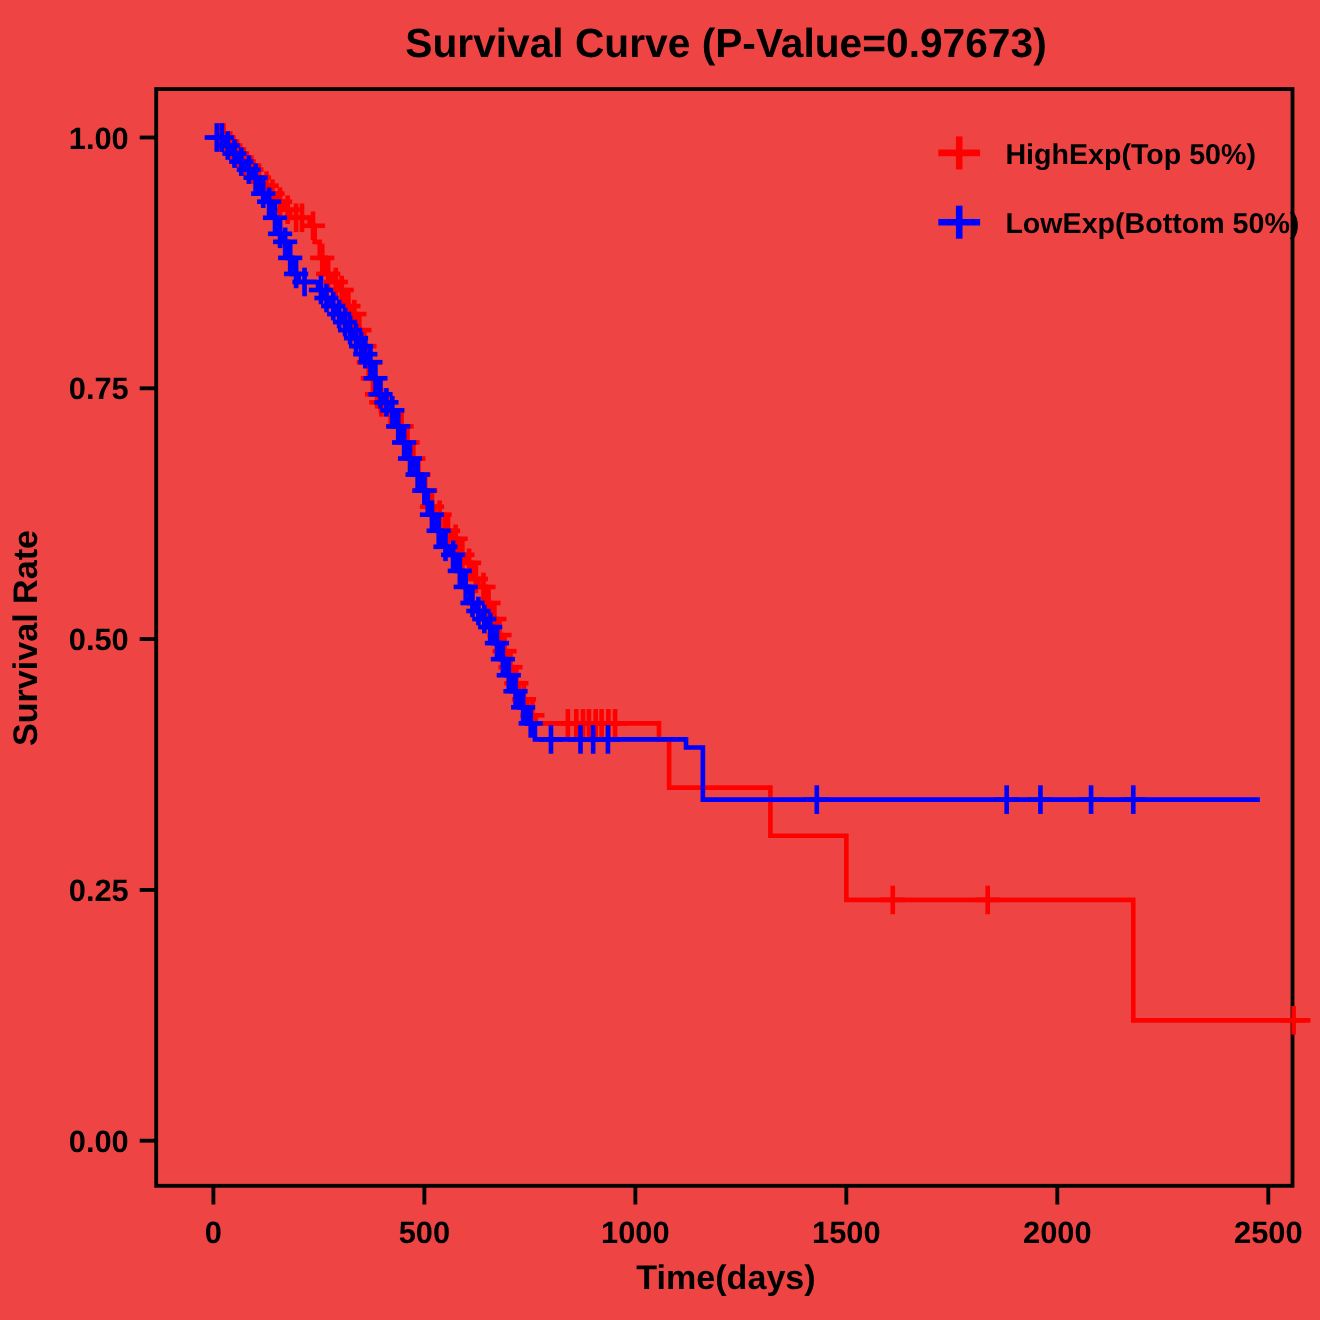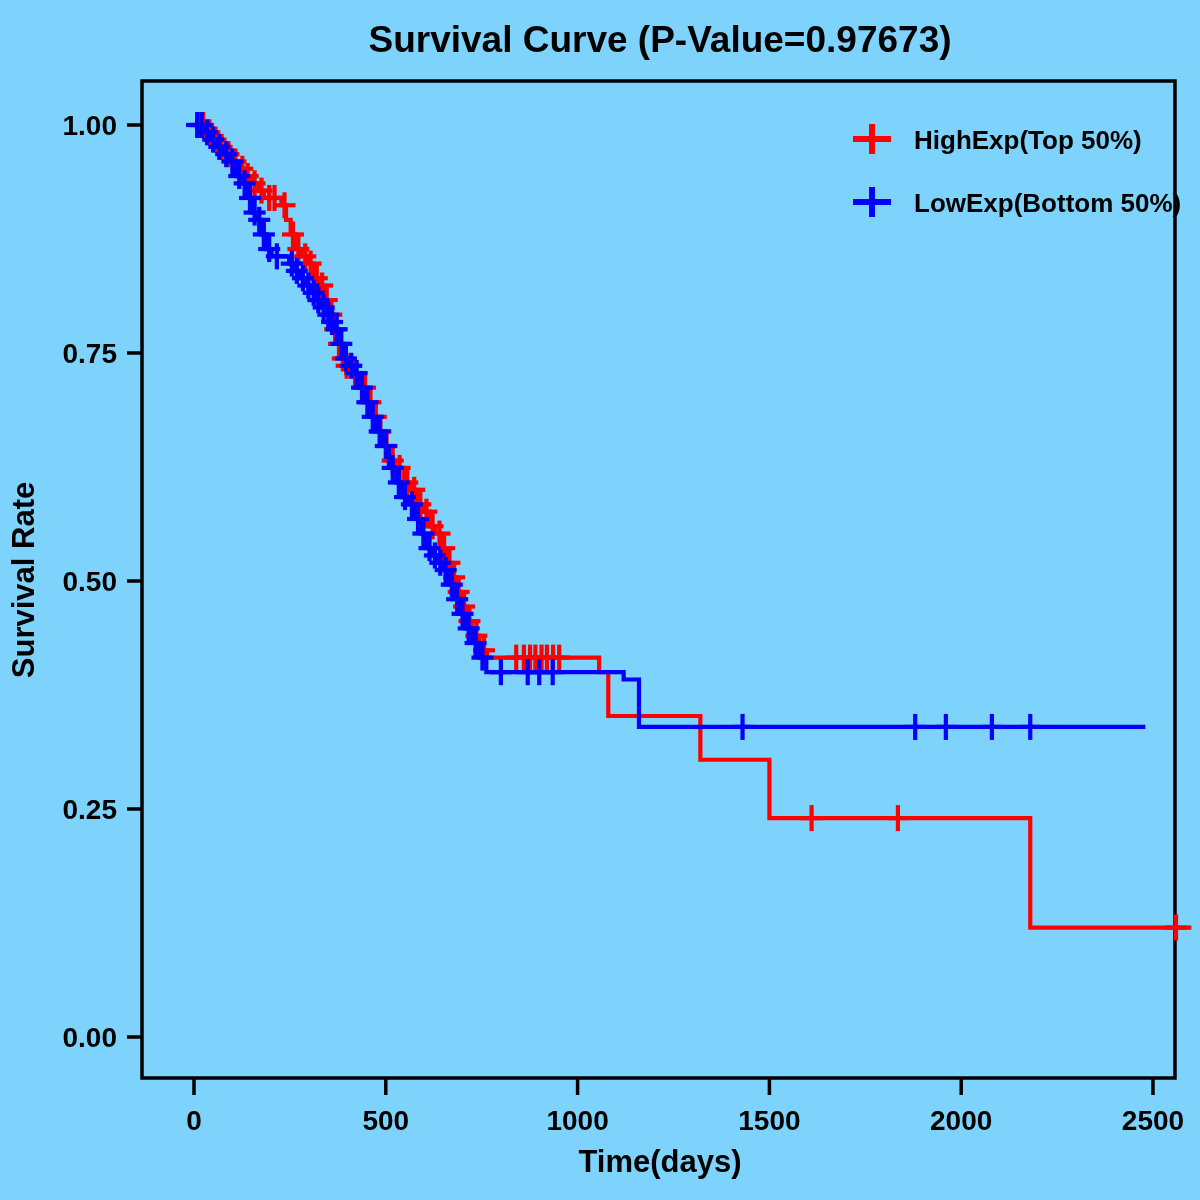--- a/index.html
+++ b/index.html
@@ -4,21 +4,21 @@
 <style>
   html, body {
     margin: 0;
     padding: 0;
     background: #ffffff;
   }
   #figure {
     position: relative;
     width: 1200px;
     height: 1200px;
-    background: #7dd3fc;
+    background: #ef4444;
     font-family: "Liberation Sans", sans-serif;
     overflow: hidden;
   }
   #plot-svg {
     position: absolute;
     top: 0;
     left: 0;
     width: 1200px;
     height: 1200px;
     display: block;

